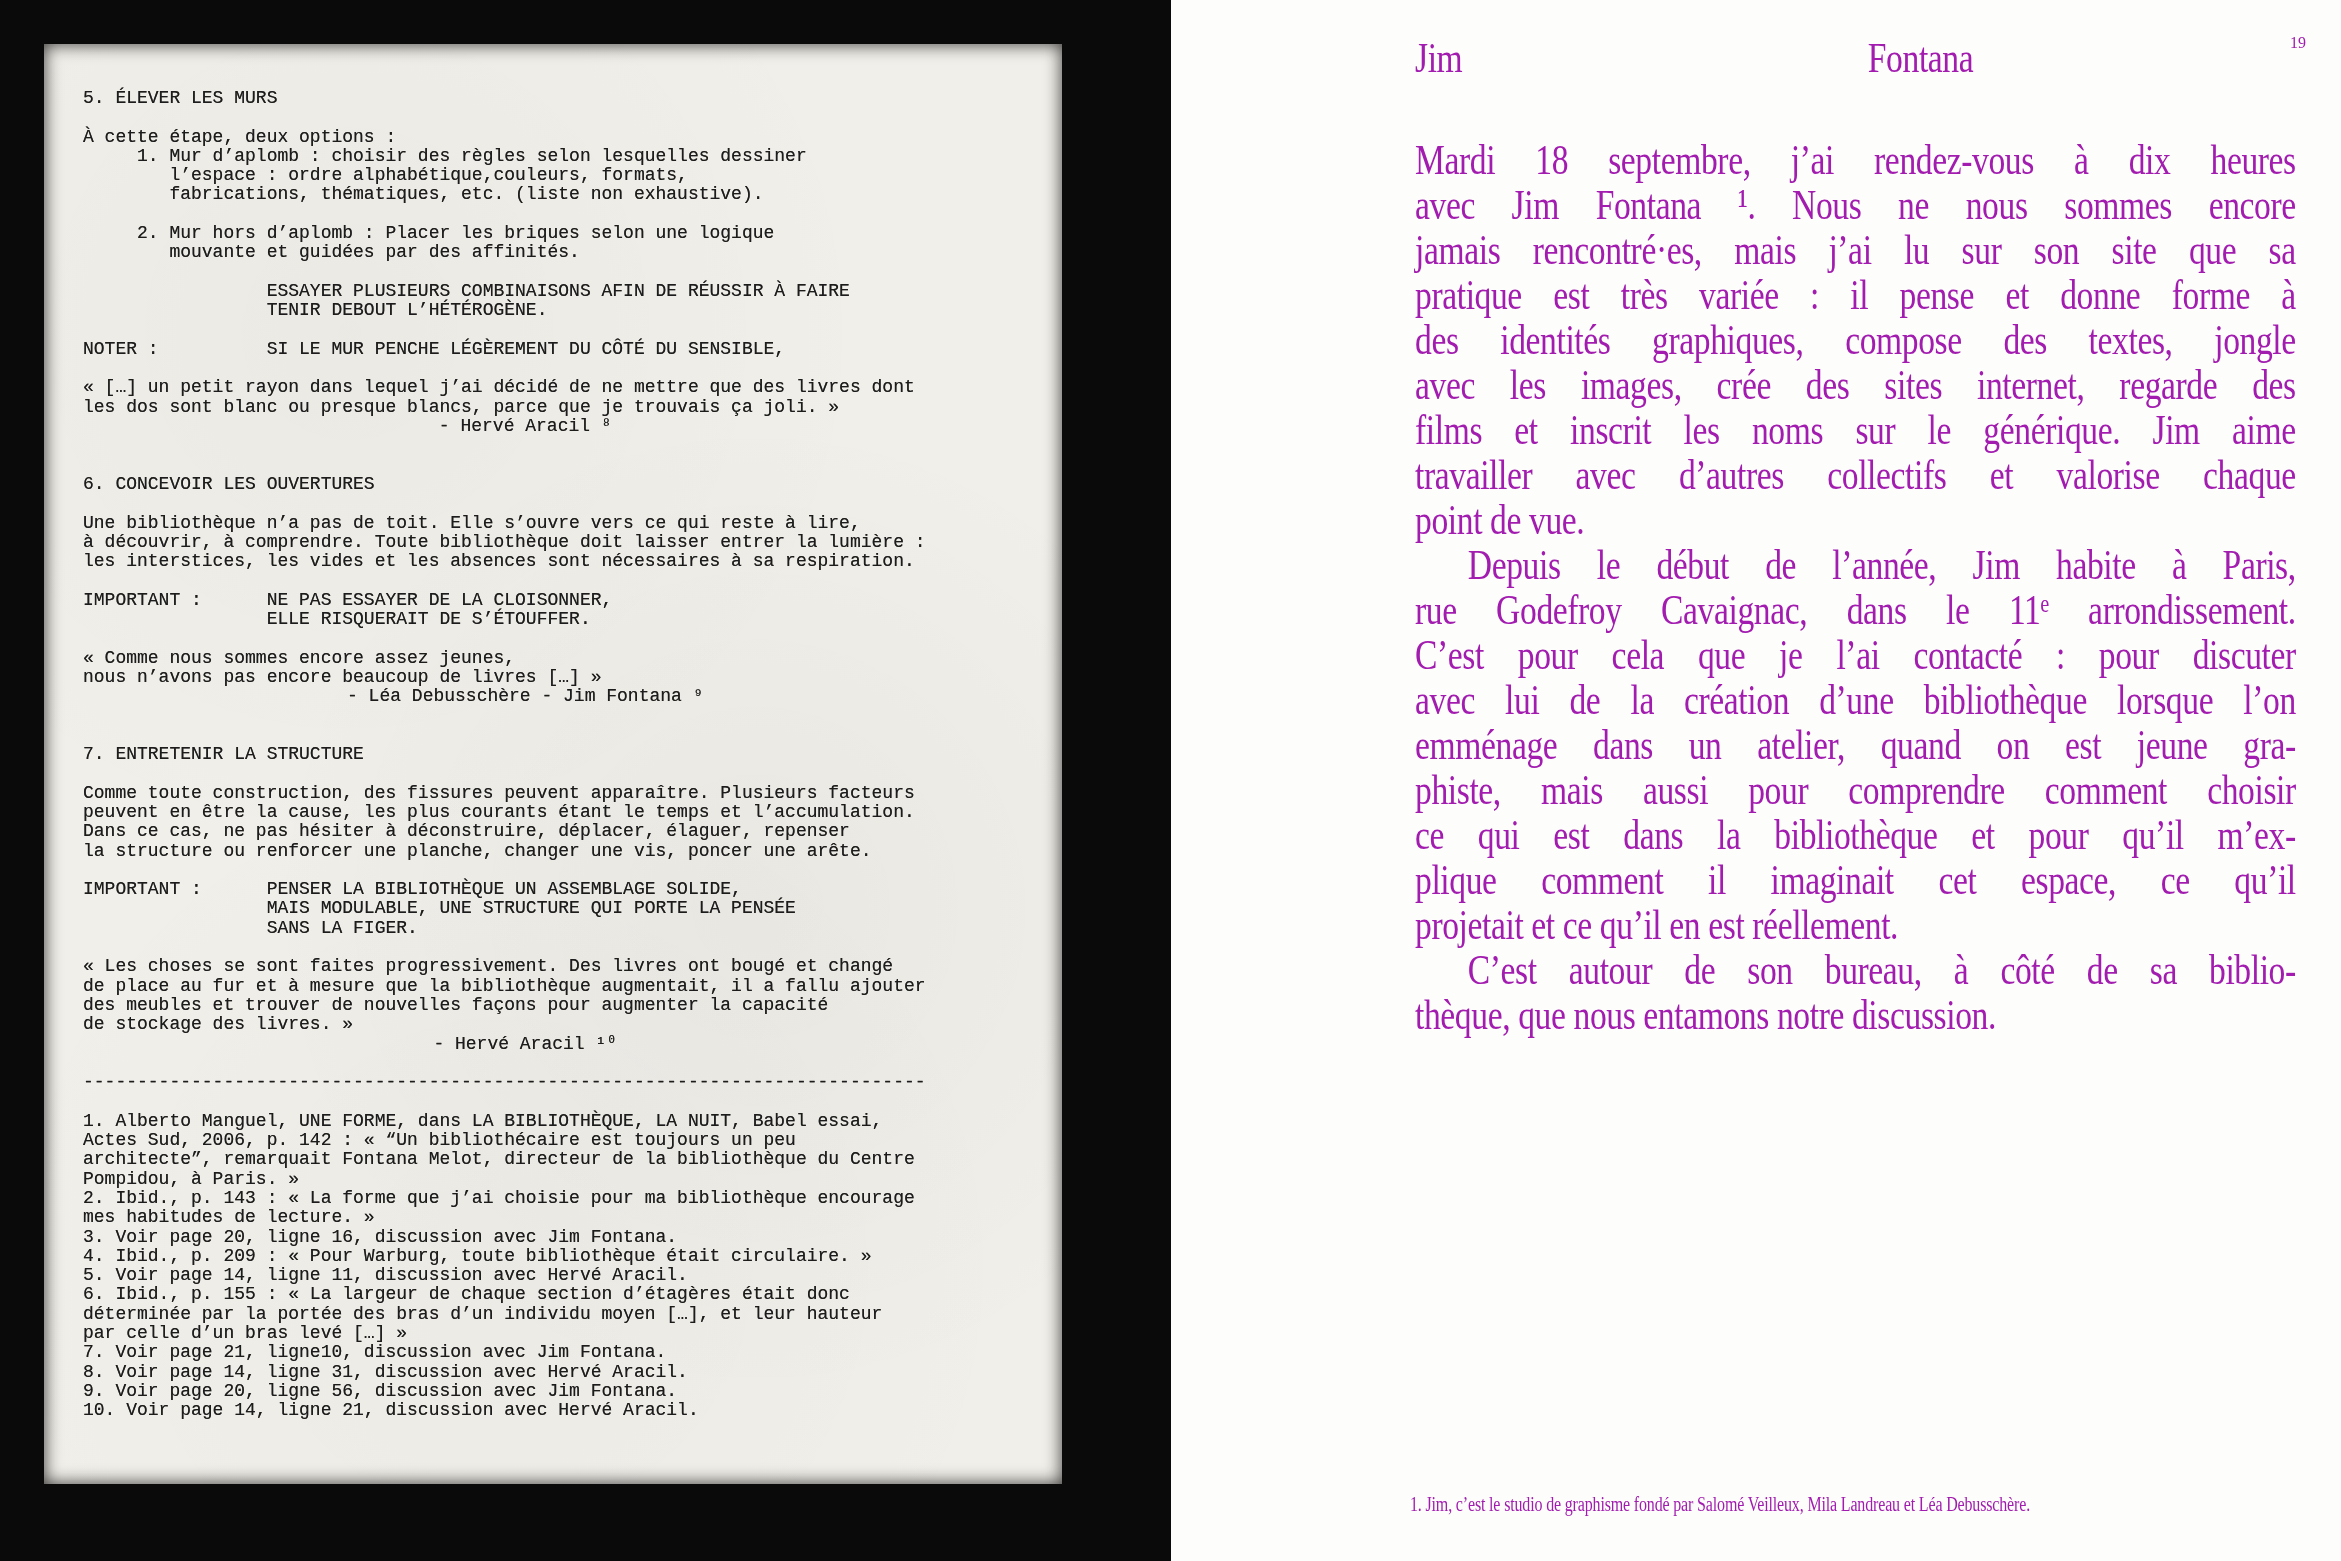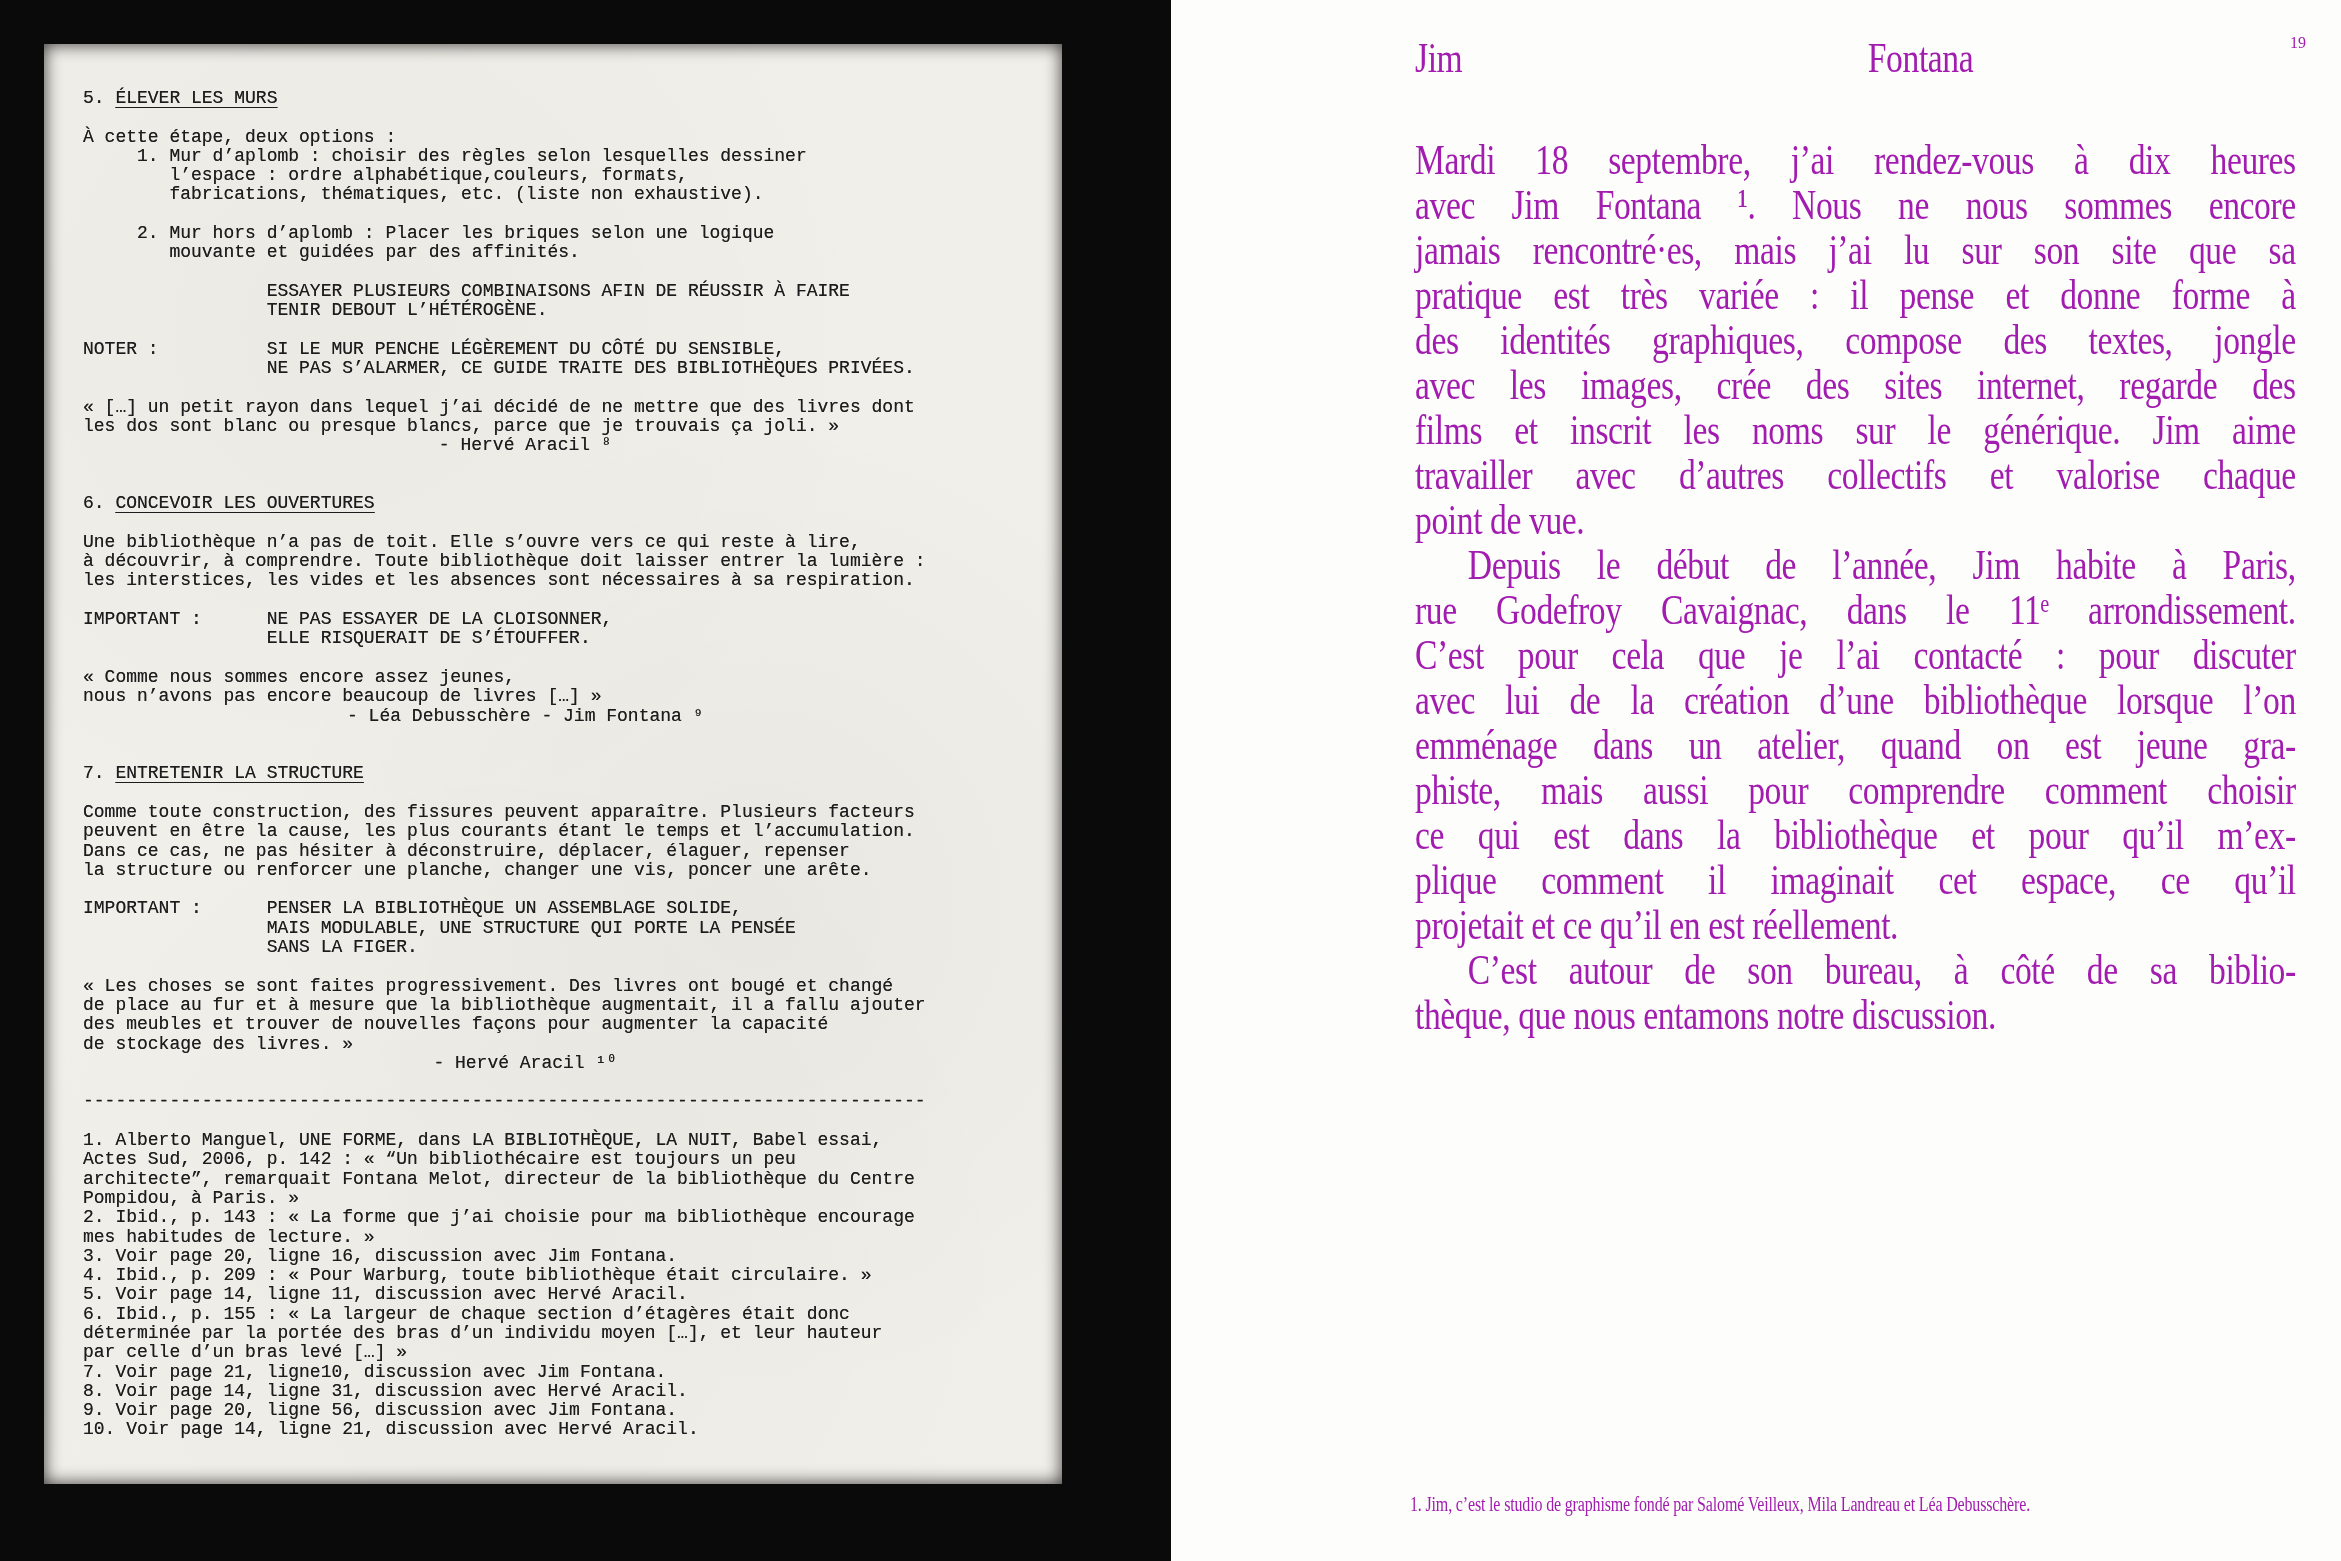--- a/index.html
+++ b/index.html
@@ -26,21 +26,21 @@
     padding:45px 26.5px 0 39px;
     box-shadow:0 0 17px rgba(0,0,0,0.8) inset;
   }
   .tline {
     font-family:"Liberation Mono","DejaVu Sans Mono",monospace;
     font-size:18px; line-height:19.3px;
     color:#1c1c1c; white-space:pre;
     text-shadow:0 0 0.6px rgba(28,28,28,0.7);
   }
   .tline.attrib { text-align:center; padding-right:68px; }
-  .tline .underline { text-decoration:underline; text-underline-offset:3.8px; }
+  .tline .underline { text-underline-offset:3.8px; }
 
   
   .right-page {
     position:absolute; left:1171px; top:0; width:1171px; height:1561px;
     background:#fdfdfc; color:#a21caf;
     font-family:"Liberation Serif","DejaVu Serif",serif;
   }
   .rp-header {
     position:absolute; left:244px; top:34px; width:1101px; height:57px;
     transform:scaleX(0.8); transform-origin:left top;
@@ -80,21 +80,20 @@
         <div class="tline">        l’espace : ordre alphabétique,couleurs, formats,</div>
         <div class="tline">        fabrications, thématiques, etc. (liste non exhaustive).</div>
         <div class="tline">&nbsp;</div>
         <div class="tline">     2. Mur hors d’aplomb : Placer les briques selon une logique</div>
         <div class="tline">        mouvante et guidées par des affinités.</div>
         <div class="tline">&nbsp;</div>
         <div class="tline">                 ESSAYER PLUSIEURS COMBINAISONS AFIN DE RÉUSSIR À FAIRE</div>
         <div class="tline">                 TENIR DEBOUT L’HÉTÉROGÈNE.</div>
         <div class="tline">&nbsp;</div>
         <div class="tline">NOTER :          SI LE MUR PENCHE LÉGÈREMENT DU CÔTÉ DU SENSIBLE,</div>
-        <div class="tline">                 NE PAS S’ALARMER, CE GUIDE TRAITE DES BIBLIOTHÈQUES PRIVÉES.</div>
         <div class="tline">&nbsp;</div>
         <div class="tline">« […] un petit rayon dans lequel j’ai décidé de ne mettre que des livres dont</div>
         <div class="tline">les dos sont blanc ou presque blancs, parce que je trouvais ça joli. »</div>
         <div class="tline attrib">- Hervé Aracil ⁸</div>
         <div class="tline">&nbsp;</div>
         <div class="tline">&nbsp;</div>
         <div class="tline"><span>6. </span><span class="underline">CONCEVOIR LES OUVERTURES</span></div>
         <div class="tline">&nbsp;</div>
         <div class="tline">Une bibliothèque n’a pas de toit. Elle s’ouvre vers ce qui reste à lire,</div>
         <div class="tline">à découvrir, à comprendre. Toute bibliothèque doit laisser entrer la lumière :</div>

